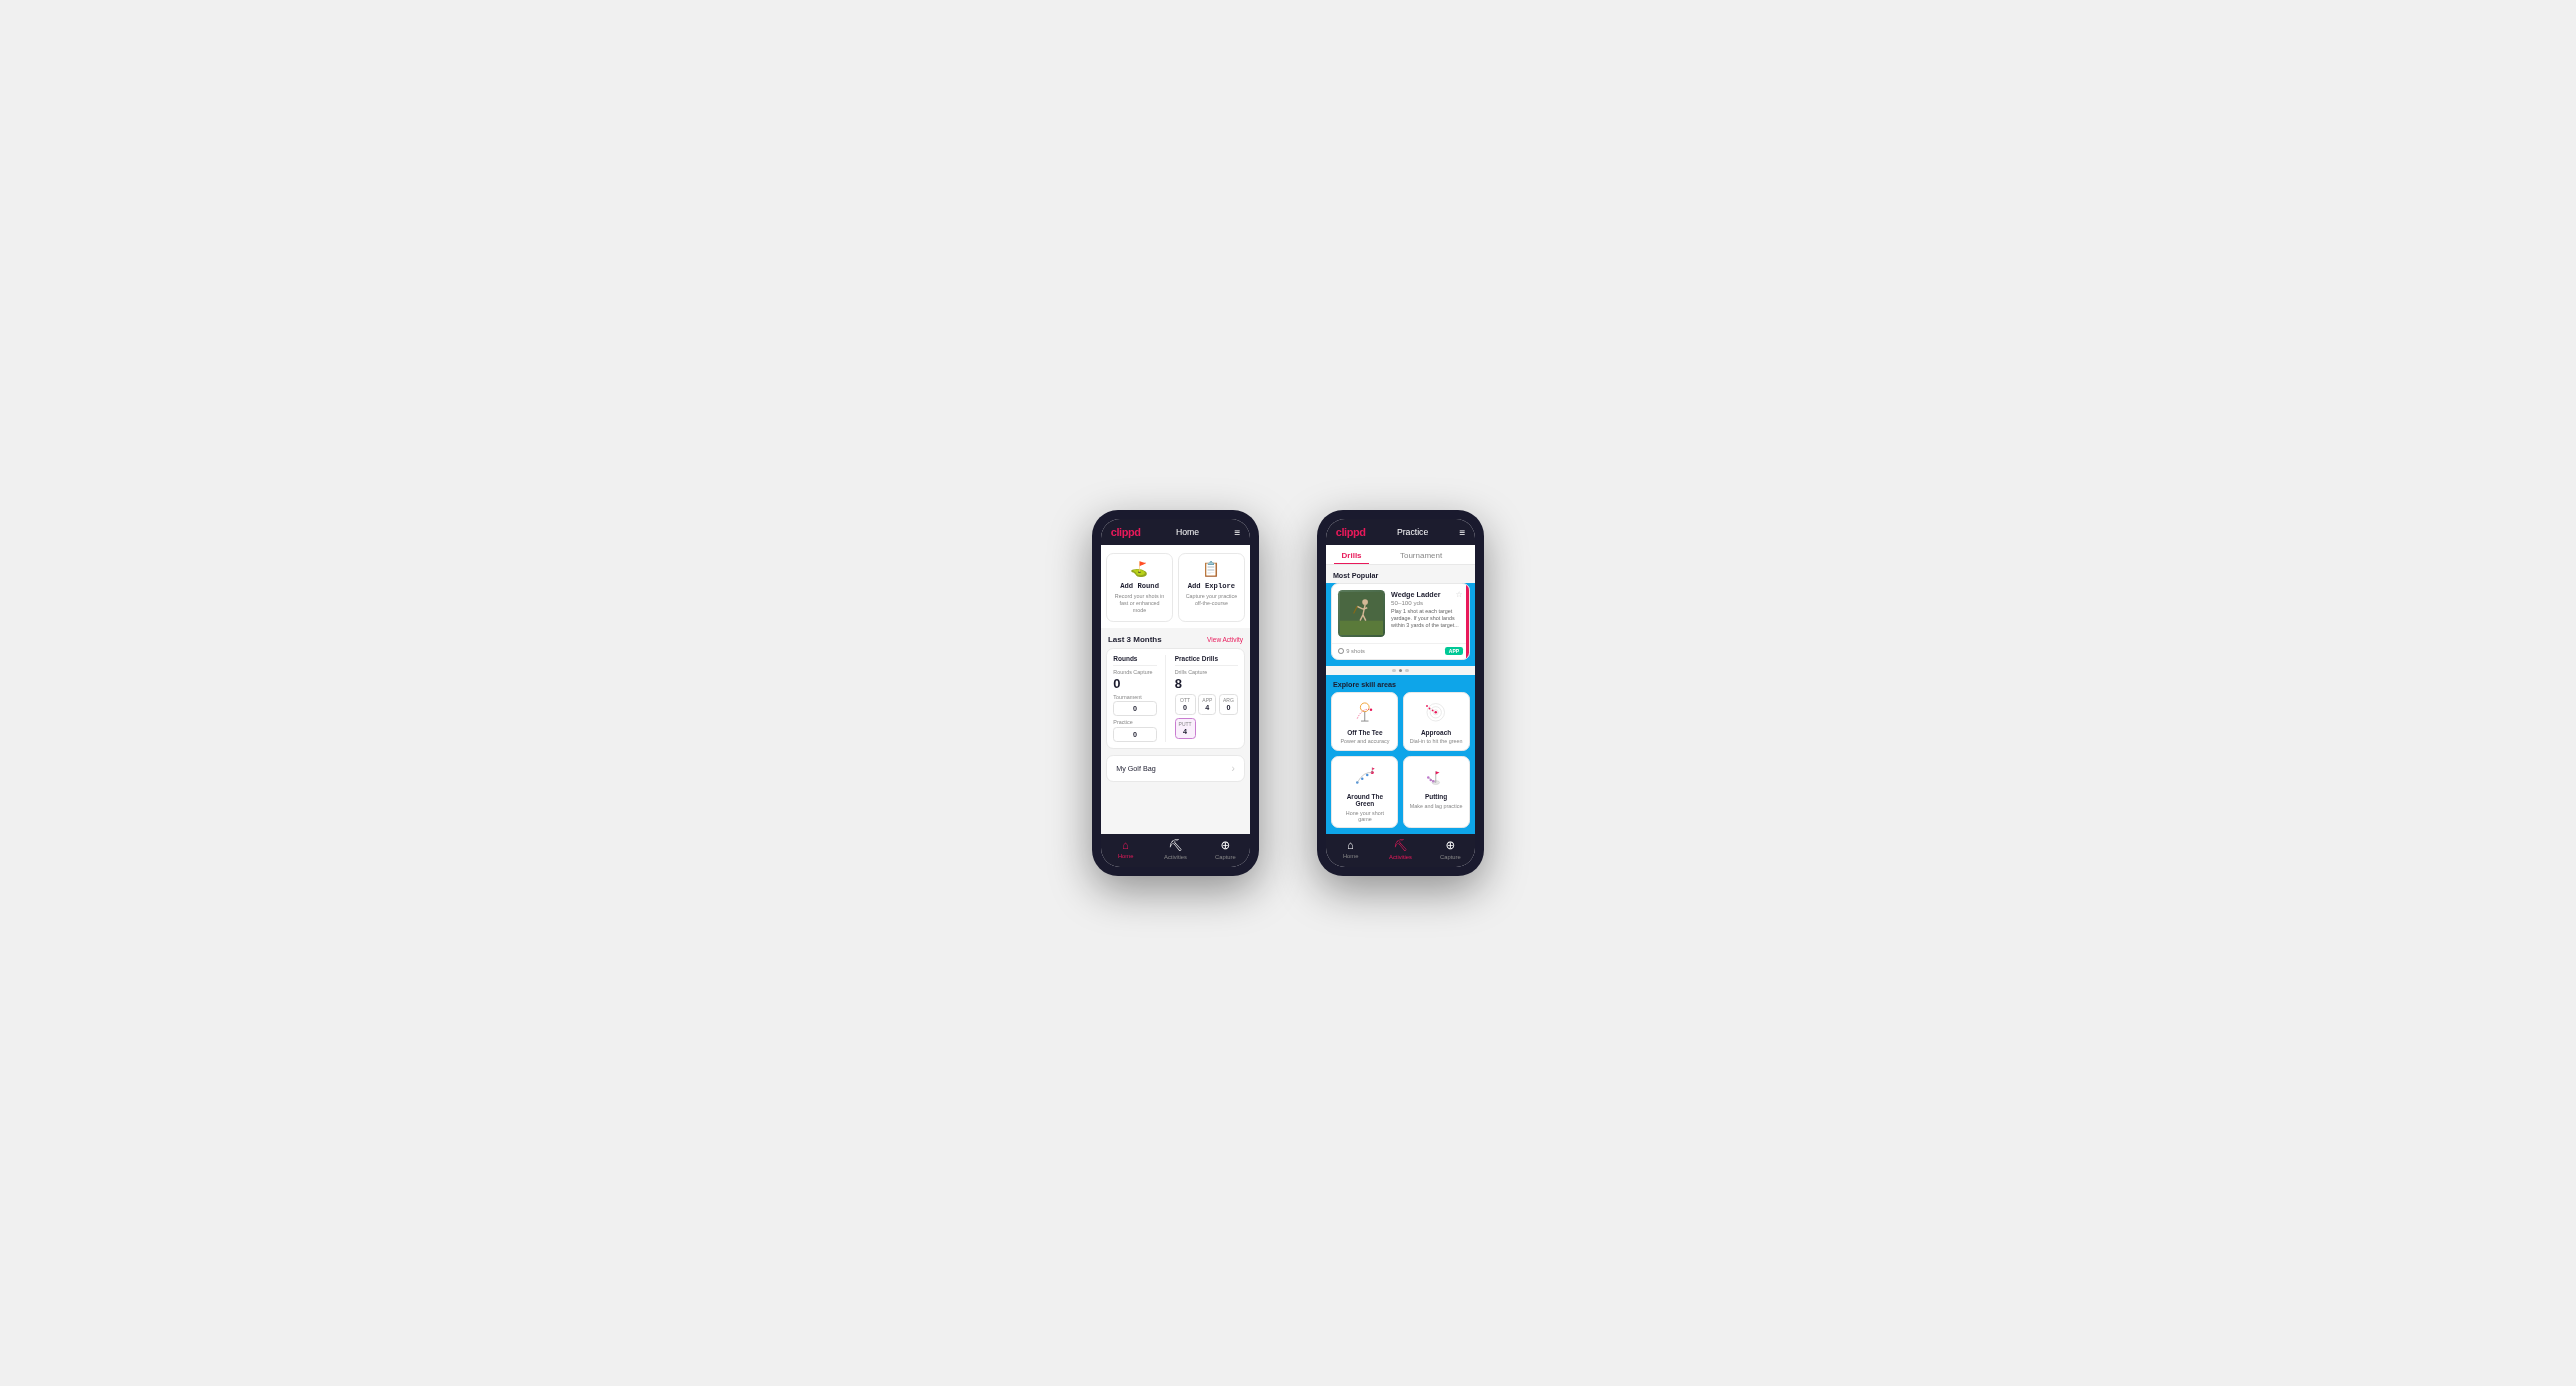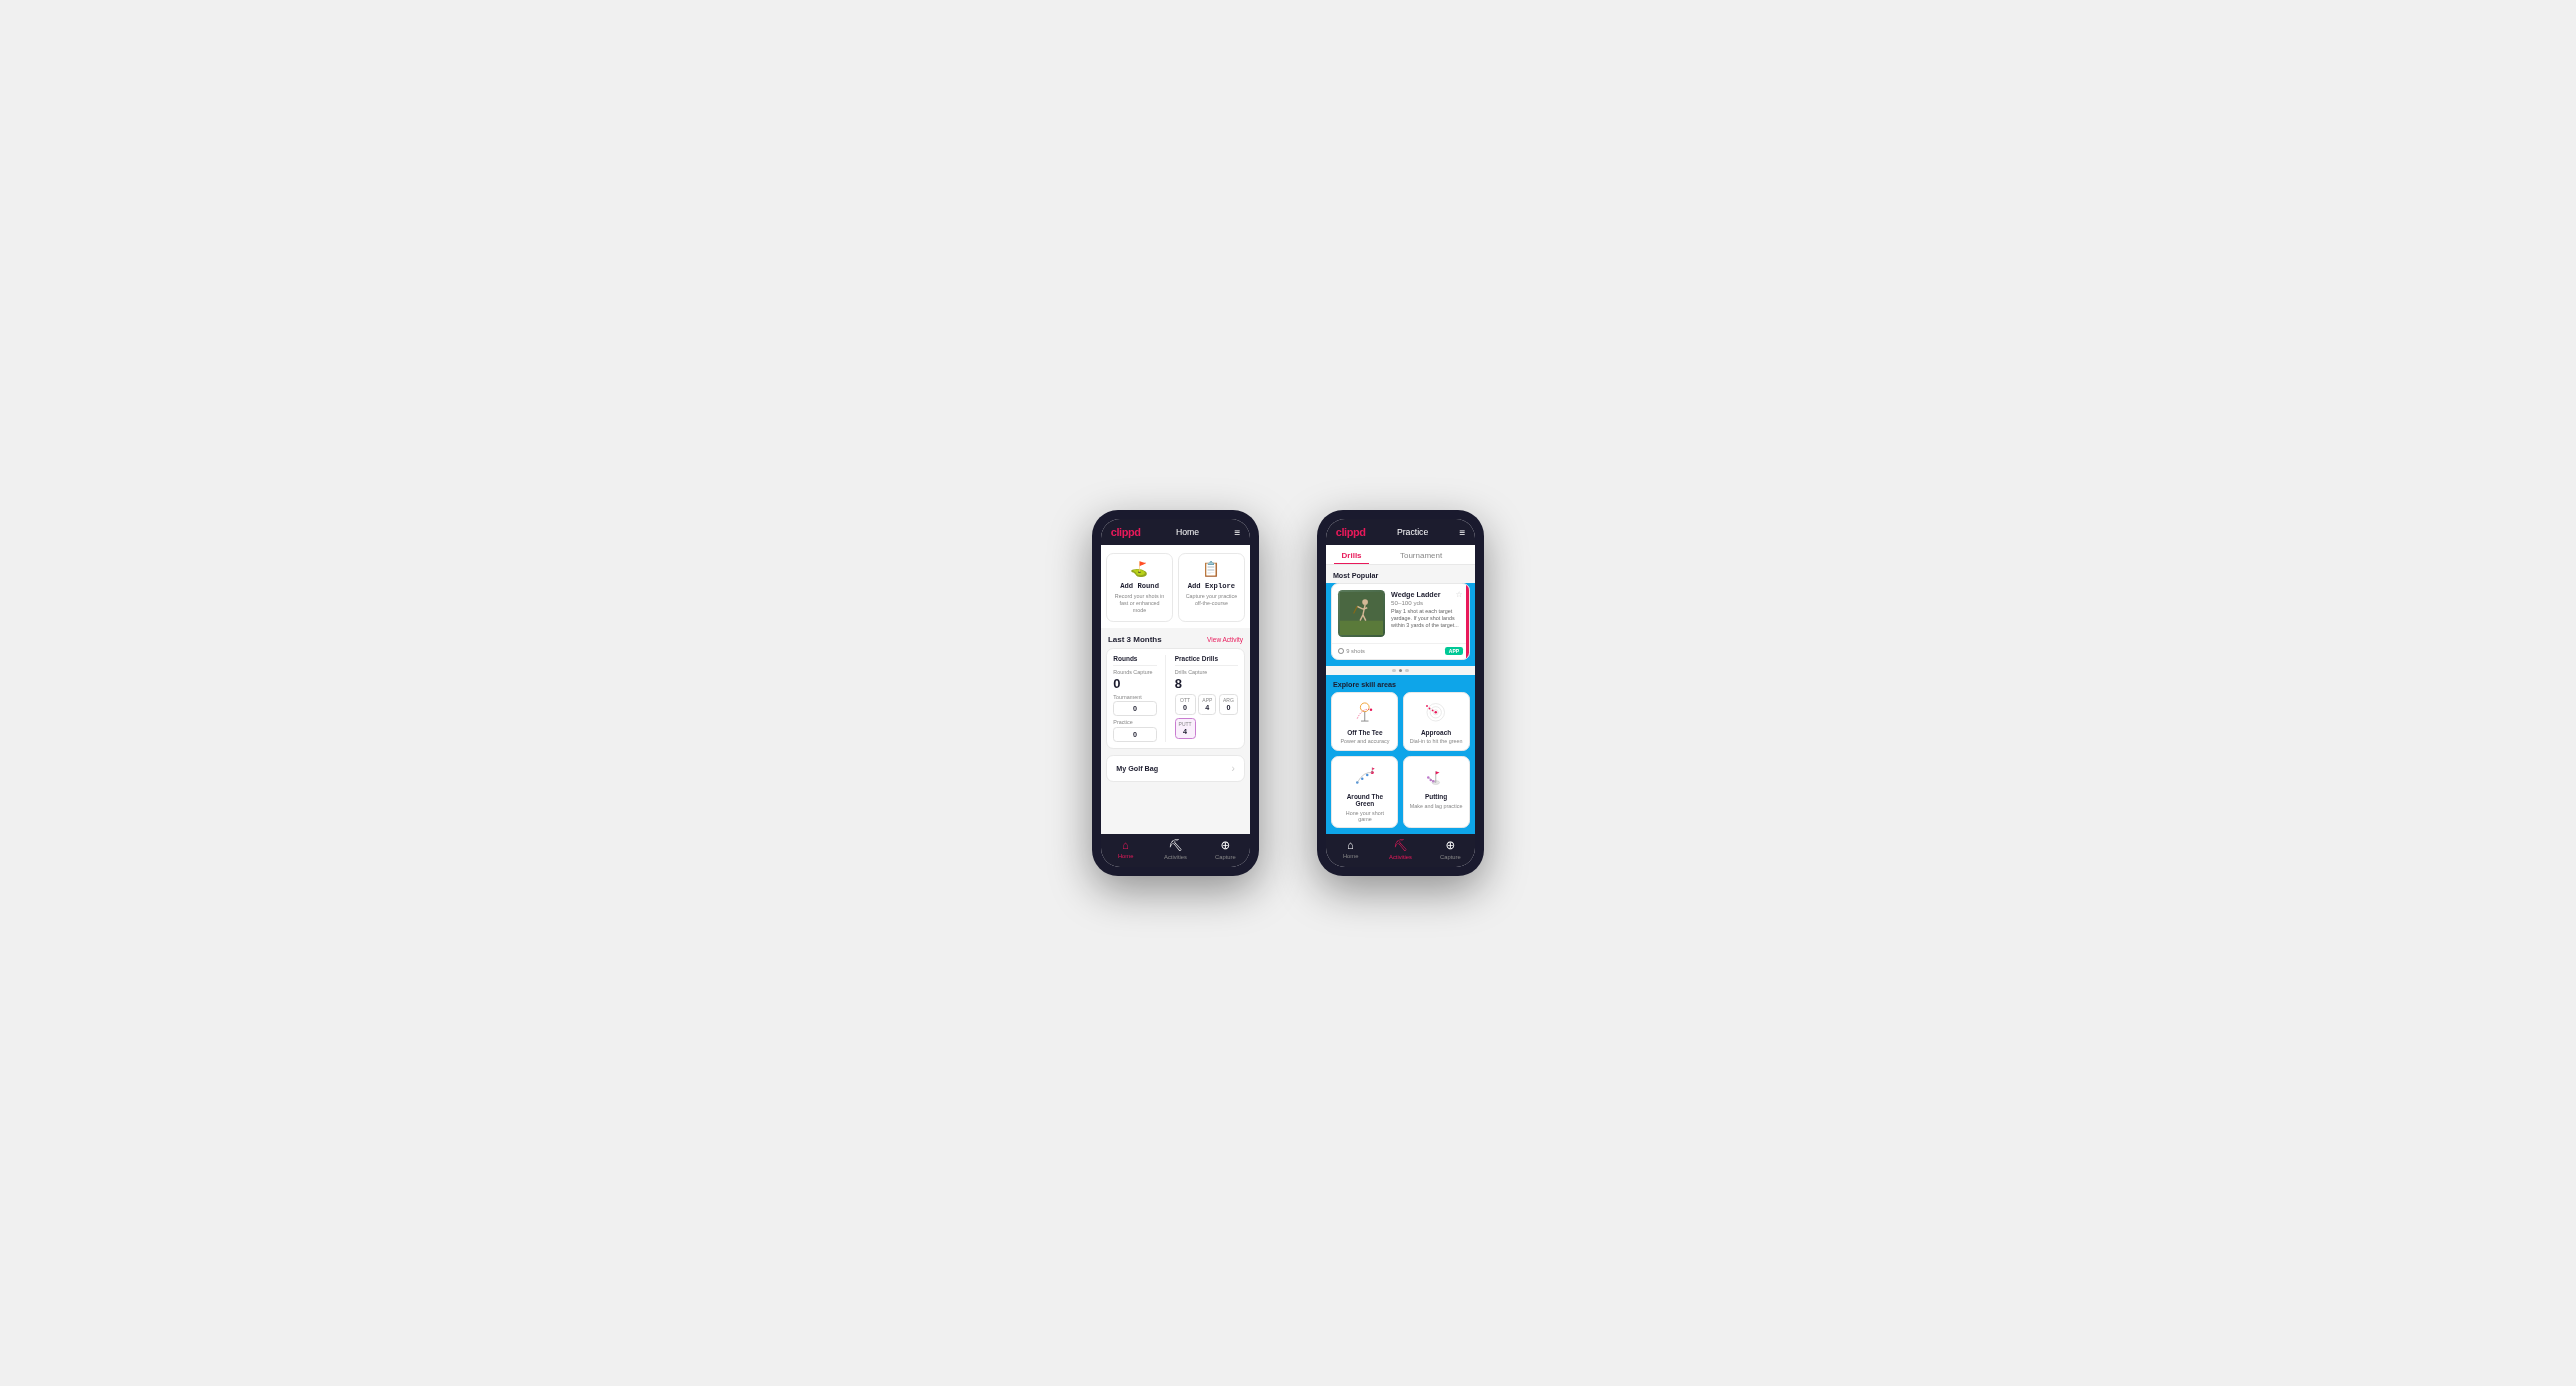--- a/index.html
+++ b/index.html
@@ -189,21 +189,21 @@
       margin: 0 5.8px 5.8px;
       border-radius: 7.2px;
       padding: 7.2px 8.7px;
       border: 0.7px solid #e8e8e8;
       display: flex;
       justify-content: space-between;
       align-items: center;
     }
     .golf-bag-label {
       font-size: 7.2px;
-      font-weight: 700;
+      font-weight: 400;
       color: #1c1c2e;
     }
     
     .bottom-nav {
       background: #1c1c2e;
       display: flex;
       padding: 4.3px 0 7.2px;
       flex-shrink: 0;
     }
     .nav-item {

